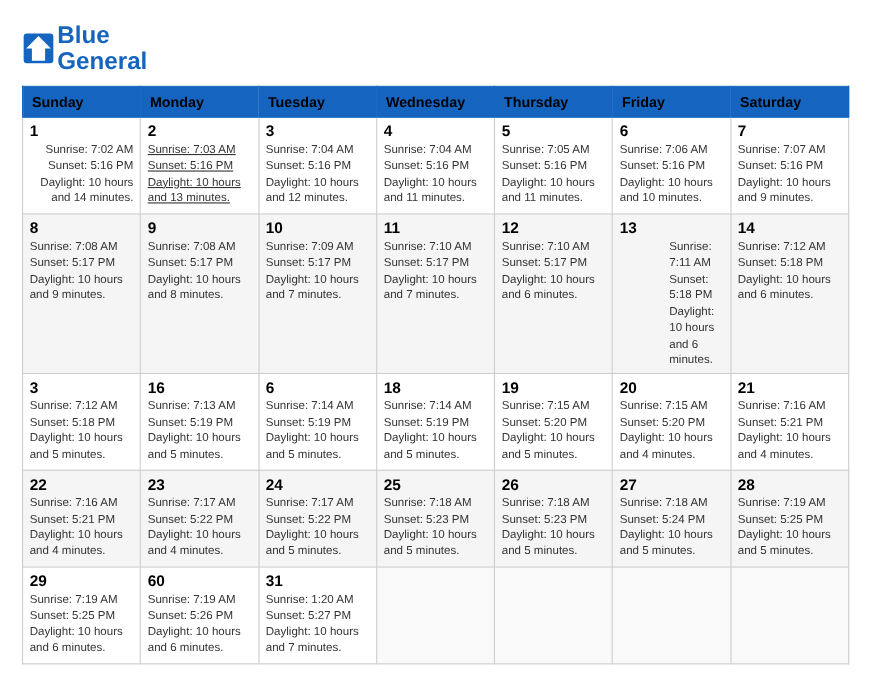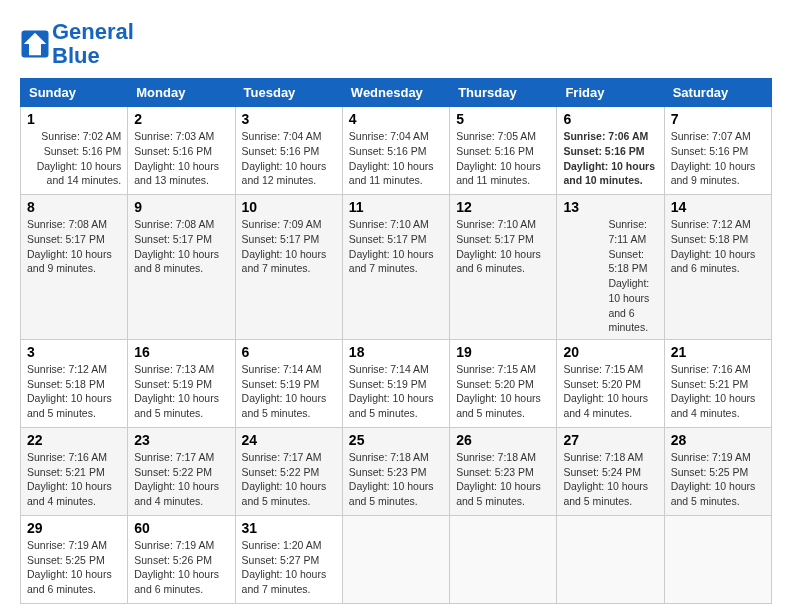--- a/index.html
+++ b/index.html
@@ -46,21 +46,21 @@
       font-size: 16px;
       color: #444;
     }
     .calendar {
       width: 100%;
       border-collapse: collapse;
       font-size: 11px;
     }
     .calendar th {
       background-color: #1565c0;
-      color: #ffffff;
+      color: #000000;
       text-align: left;
       padding: 6px 8px;
       font-size: 13px;
       font-weight: bold;
       border: 1px solid #1565c0;
     }
     .calendar td {
       border: 1px solid #ccc;
       vertical-align: top;
       padding: 4px 6px;
@@ -90,22 +90,22 @@
 </head>
 <body>
 
 <div class="header">
   <div class="logo">
     <svg class="logo-icon" viewBox="0 0 40 40">
       <rect x="2" y="2" width="36" height="36" rx="4" fill="#1565c0"></rect>
       <polygon points="20,5 35,20 28,20 28,35 12,35 12,20 5,20" fill="white"></polygon>
     </svg>
     <div class="logo-text">
+      <div style="color:#1565c0;">Blue</div>
       <div><span>General</span></div>
-      <div style="color:#1565c0;">Blue</div>
     </div>
   </div>
   <div class="title-block">
     <div class="month-title"></div>
     <div class="location"></div>
   </div>
 </div>
 
 <table class="calendar">
   <thead>
@@ -123,21 +123,21 @@
   <tr>
         <td>
           <span class="day-num">1</span>
           <div class="day-info" style="white-space: pre-line; text-align: right;">Sunrise: 7:02 AM
 Sunset: 5:16 PM
 Daylight: 10 hours
 and 14 minutes.</div>
         </td>
         <td>
           <span class="day-num">2</span>
-          <div class="day-info" style="white-space: pre-line;">Sunrise: 7:03 AM
+          <div class="day-info" style="white-space: pre-line; text-decoration: underline;">Sunrise: 7:03 AM
 Sunset: 5:16 PM
 Daylight: 10 hours
 and 13 minutes.</div>
         </td>
         <td>
           <span class="day-num">3</span>
           <div class="day-info" style="white-space: pre-line;">Sunrise: 7:04 AM
 Sunset: 5:16 PM
 Daylight: 10 hours
 and 12 minutes.</div>
@@ -151,21 +151,21 @@
         </td>
         <td>
           <span class="day-num">5</span>
           <div class="day-info" style="white-space: pre-line;">Sunrise: 7:05 AM
 Sunset: 5:16 PM
 Daylight: 10 hours
 and 11 minutes.</div>
         </td>
         <td>
           <span class="day-num">6</span>
-          <div class="day-info" style="white-space: pre-line; font-weight: bold;">Sunrise: 7:06 AM
+          <div class="day-info" style="white-space: pre-line;">Sunrise: 7:06 AM
 Sunset: 5:16 PM
 Daylight: 10 hours
 and 10 minutes.</div>
         </td>
         <td>
           <span class="day-num">7</span>
           <div class="day-info" style="white-space: pre-line;">Sunrise: 7:07 AM
 Sunset: 5:16 PM
 Daylight: 10 hours
 and 9 minutes.</div>

